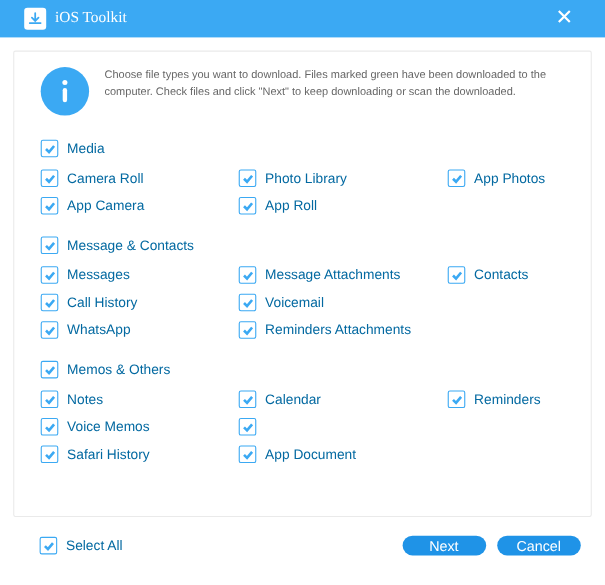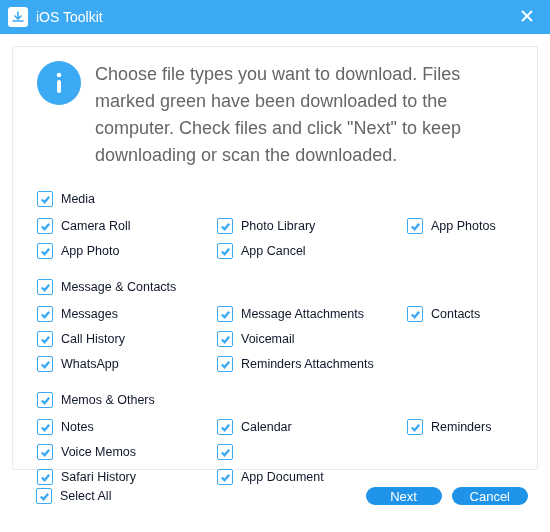--- a/index.html
+++ b/index.html
@@ -10,22 +10,23 @@
     background: #fff;
     width: 550px;
     height: 532px;
     overflow: hidden;
   }
   .titlebar {
     height: 34px;
     background: #3ba9f3;
     display: flex;
     align-items: center;
-    padding: 0 8px;
+    padding: 0 22px;
     color: #fff;
+    font-family: Liberation Serif, serif;
   }
   .titlebar .app-icon {
     width: 20px; height: 20px;
     background: #fff;
     border-radius: 3px;
     display: flex; align-items: center; justify-content: center;
     margin-right: 8px;
   }
   .titlebar .app-icon svg { width: 12px; height: 12px; }
   .titlebar .title { font-size: 14px; flex: 1; font-weight: 400;}
@@ -39,42 +40,42 @@
     height: 424px;
   }
   .info-row { display: flex; gap: 14px; margin-bottom: 18px; }
   .info-icon {
     width: 44px; height: 44px; flex: 0 0 44px;
     border-radius: 50%;
     background: #3ba9f3;
     display: flex; align-items: center; justify-content: center;
   }
   .info-icon svg { width: 10px; height: 24px; }
-  .info-text { font-size: 18px; line-height: 1.5; color: #666; }
+  .info-text { font-size: 10px; line-height: 1.5; color: #666; }
   .group { margin-top: 12px; }
   .group-header, .chk-row {
     display: flex; align-items: center; gap: 8px;
     height: 24px;
   }
   .group-body {
     display: grid;
     grid-template-columns: 180px 190px 1fr;
     margin-top: 2px;
     text-align: center;
   }
   .group-body .chk-row { margin-top: 1px; }
   .chk {
     width: 16px; height: 16px; flex: 0 0 16px;
     border: 1.5px solid #3ba9f3;
     border-radius: 2px;
     display: flex; align-items: center; justify-content: center;
     cursor: pointer;
   }
   .chk svg { width: 11px; height: 11px; stroke:#3ba9f3; stroke-width:2.6; fill:none; }
-  .lbl { font-size: 12.5px; color: #0f172a; }
+  .lbl { font-size: 12.5px; color: #0369a1; }
   .footer {
     height: 52px;
     display: flex; align-items: center;
     padding: 0 22px 0 36px;
   }
   .footer .chk-row { flex: 1; align-items: center; }
   .btn {
     min-width: 76px; height: 18px;
     border-radius: 15px;
     background: #1f93e7;
@@ -148,29 +149,29 @@
               </svg>
             </span>
             <span class="lbl">App Photos</span>
           </div>
           <div class="chk-row">
             <span class="chk">
               <svg viewBox="0 0 12 12">
                 <path d="M2 6 L5 9 L10 3"></path>
               </svg>
             </span>
-            <span class="lbl">App Photo</span>
-          </div>
-          <div class="chk-row">
-            <span class="chk">
-              <svg viewBox="0 0 12 12">
-                <path d="M2 6 L5 9 L10 3"></path>
-              </svg>
-            </span>
-            <span class="lbl">App Cancel</span>
+            <span class="lbl">App Camera</span>
+          </div>
+          <div class="chk-row">
+            <span class="chk">
+              <svg viewBox="0 0 12 12">
+                <path d="M2 6 L5 9 L10 3"></path>
+              </svg>
+            </span>
+            <span class="lbl">App Roll</span>
           </div>
         </div>
       </div>
       <div class="group">
         <div class="group-header">
           <span class="chk">
             <svg viewBox="0 0 12 12">
               <path d="M2 6 L5 9 L10 3"></path>
             </svg>
           </span>

